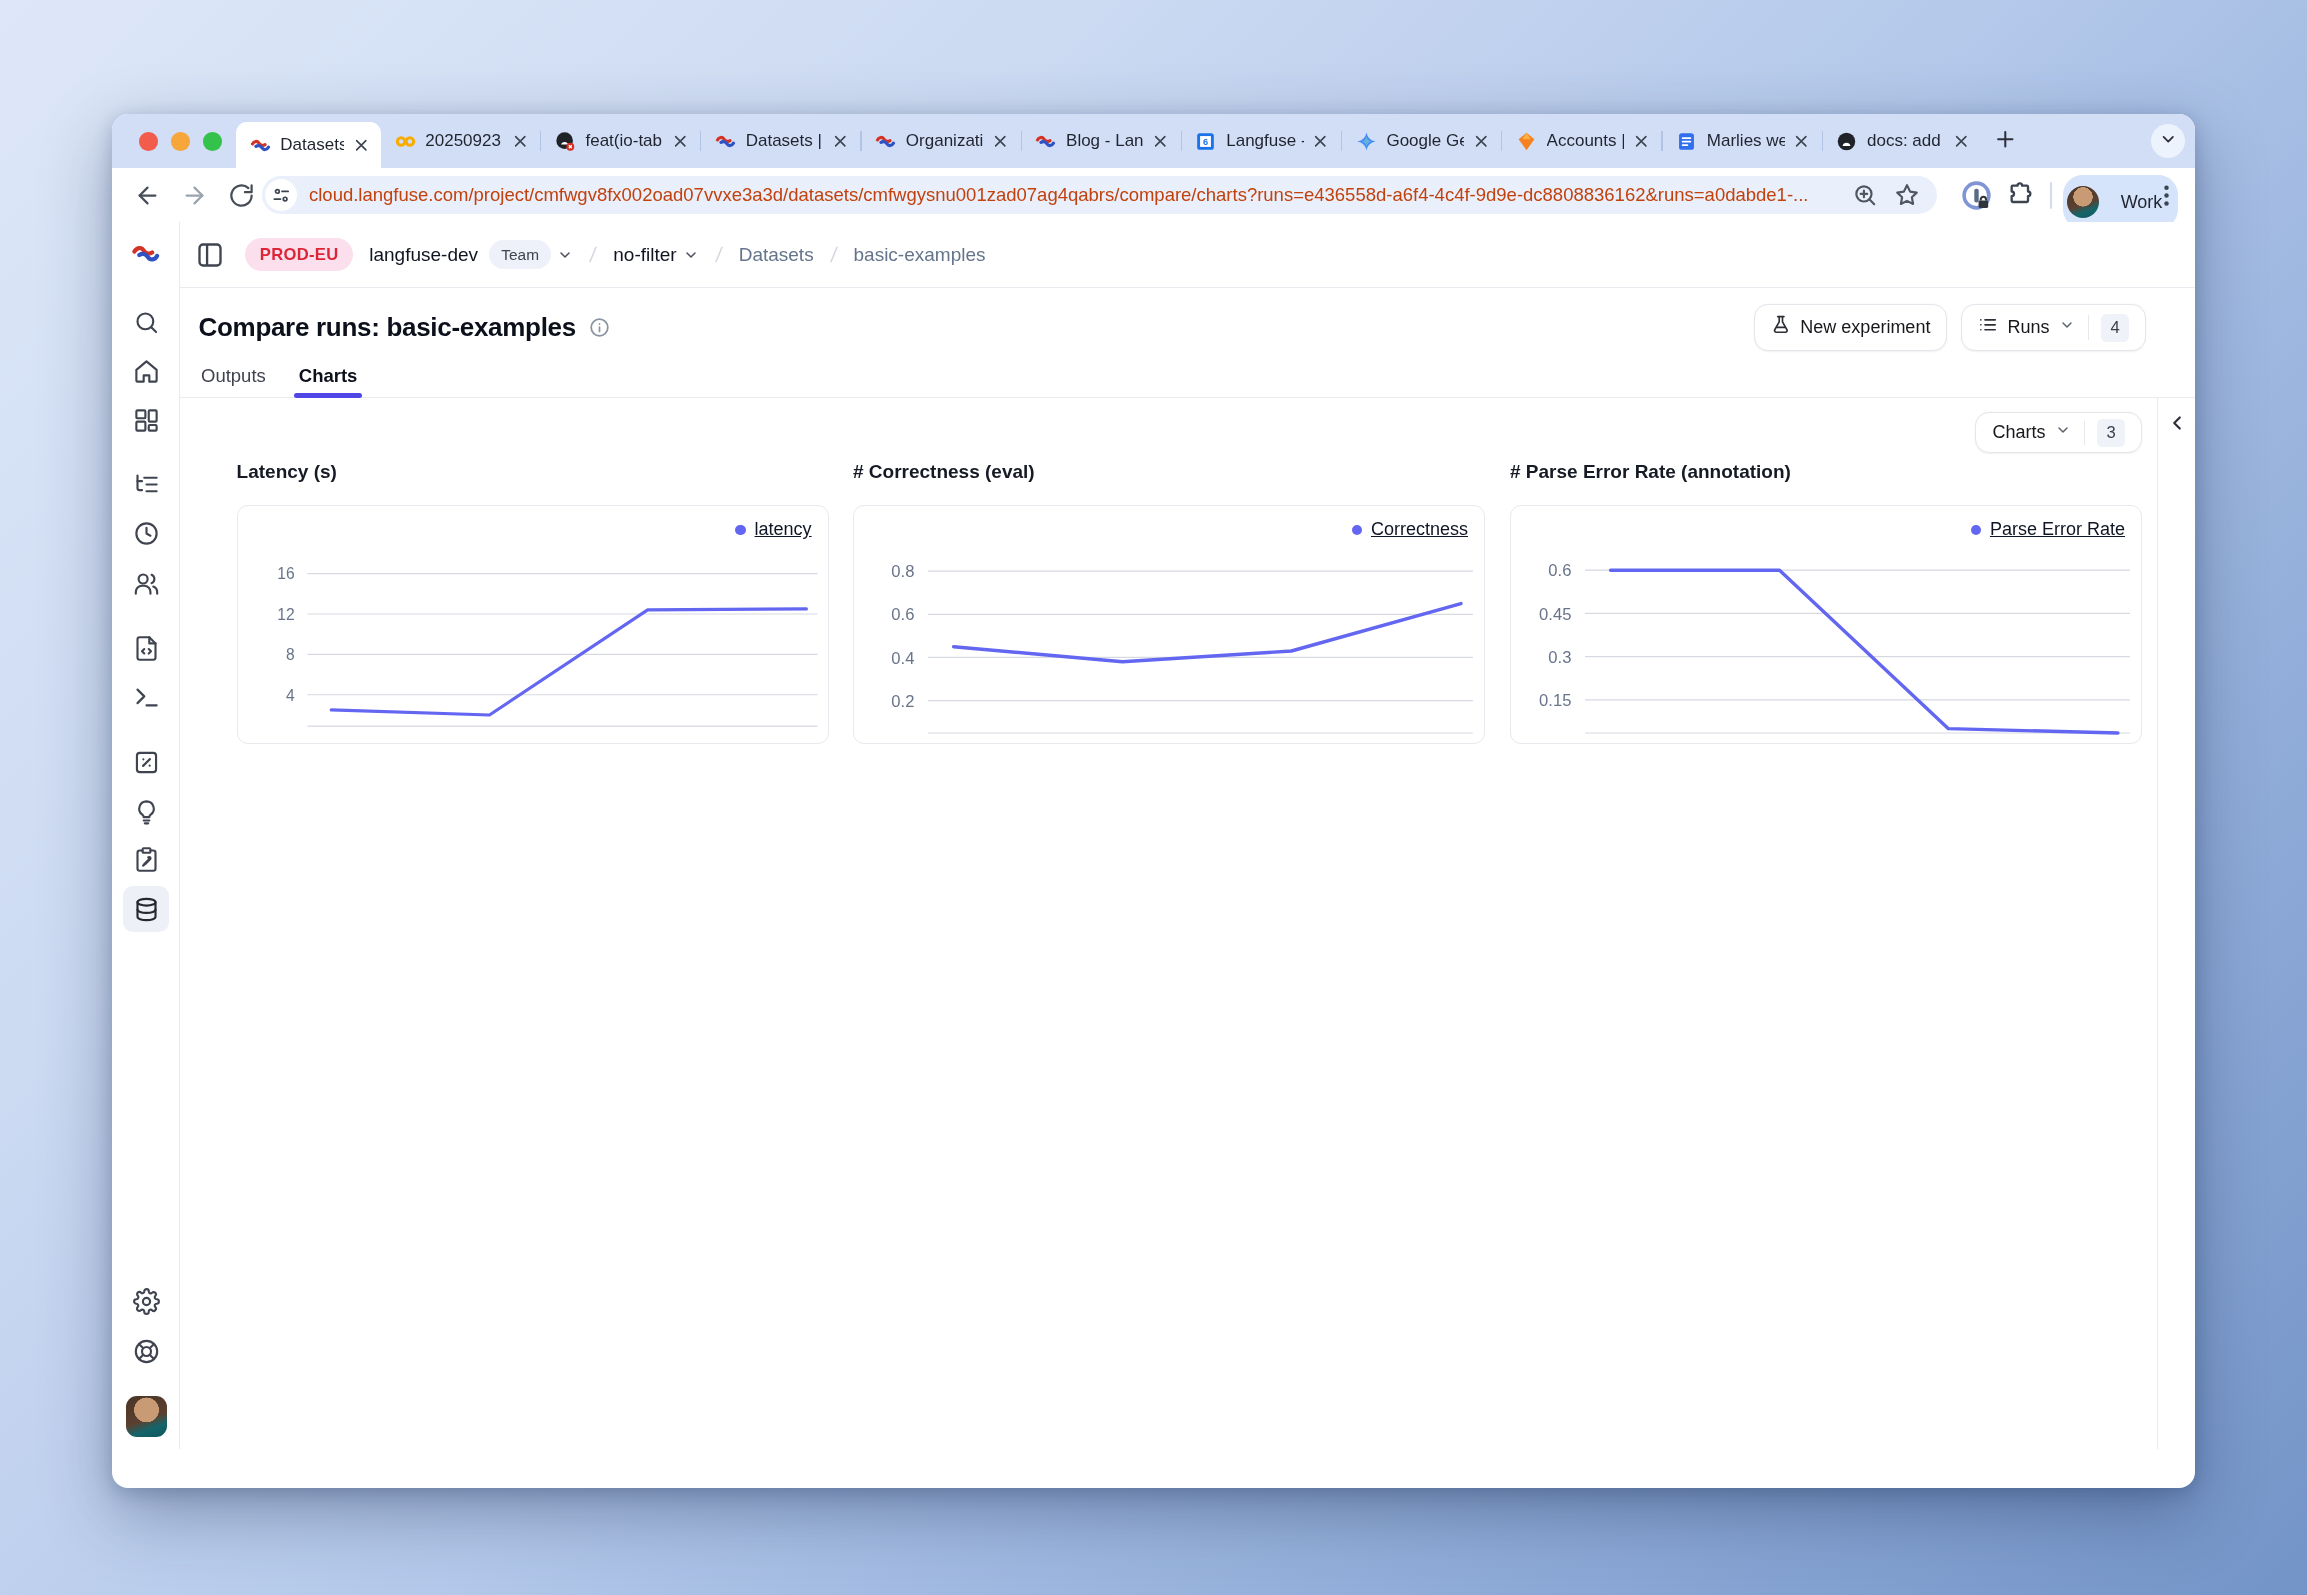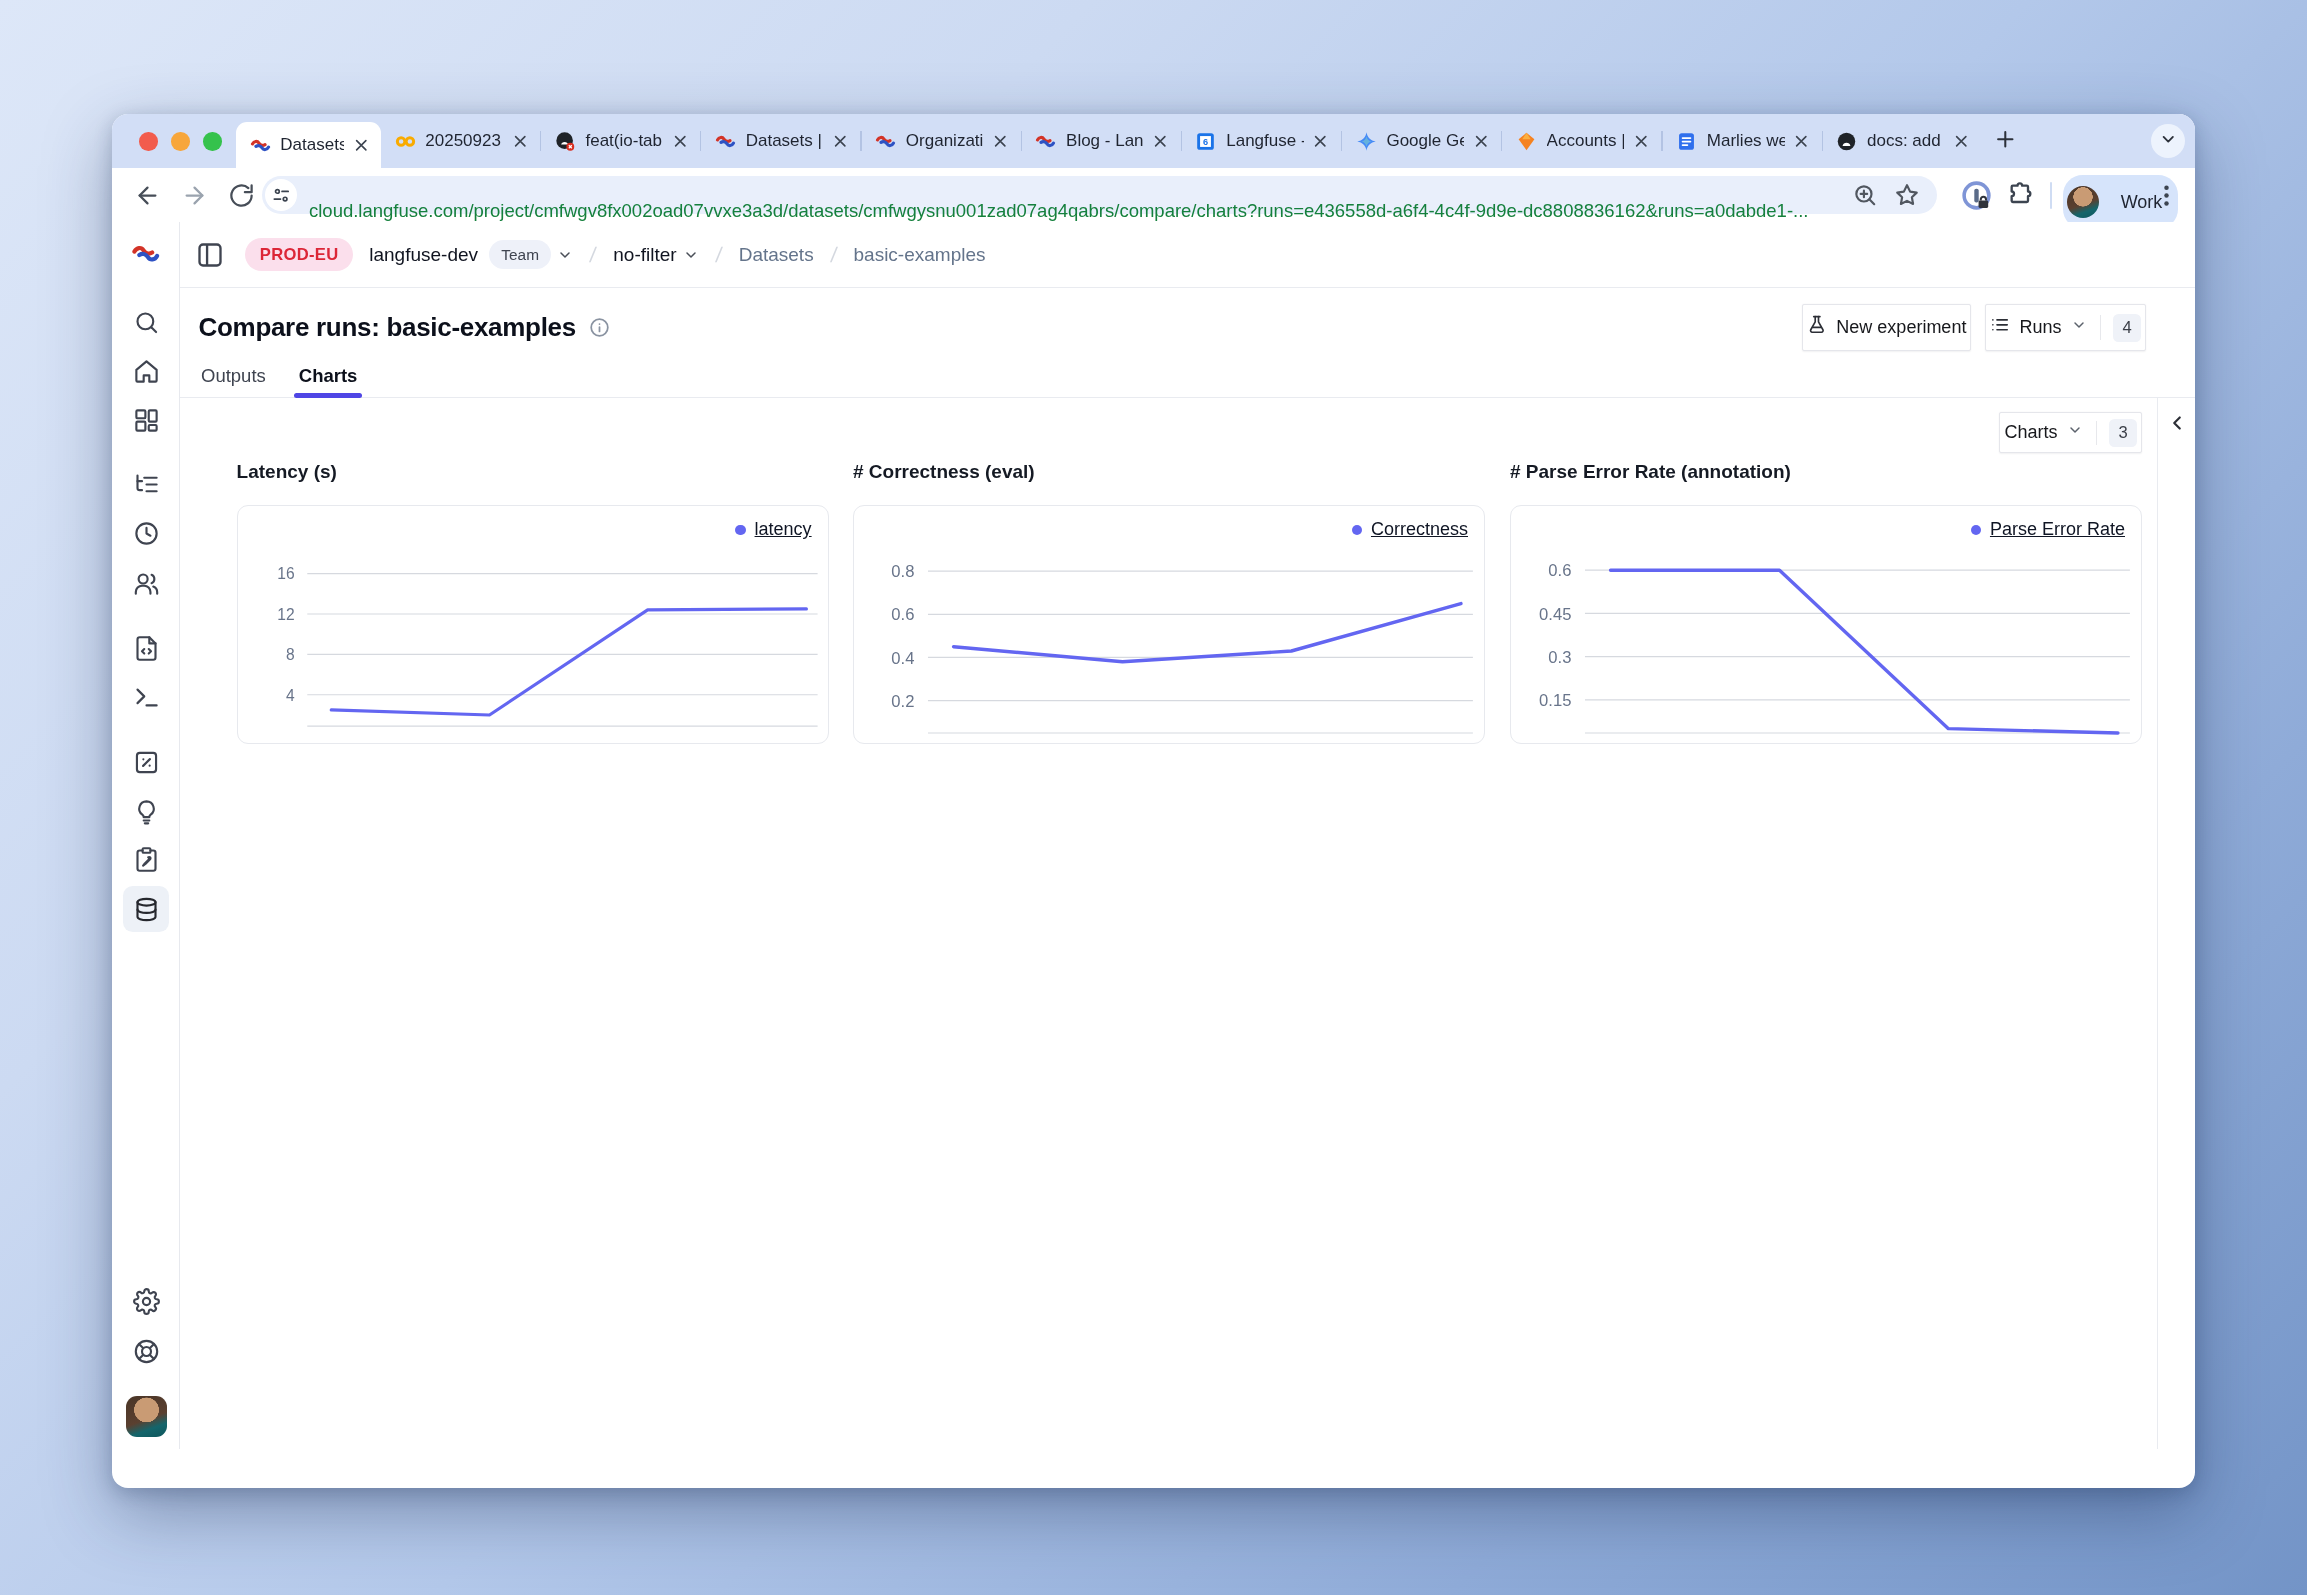--- a/index.html
+++ b/index.html
@@ -31,21 +31,21 @@
   .tabsearch { position:absolute; right:9.8px; top:9.8px; width:34px; height:34px; border:none; border-radius:50%; background:#edf3fd; color:#2c313a; display:flex; align-items:center; justify-content:center; }
   .tabsearch svg { width:18.5px; height:18.5px; }
   
   .toolbar { position:relative; height:54px; background:#fff; }
   .navic { position:absolute; top:13.5px; width:27px; height:27px; color:#474e58; background:none; border:none; }
   .navic svg { width:27px; height:27px; }
   .navic.disabled { color:#9aa3ae; }
   .urlpill { position:absolute; left:150px; top:8px; width:1675px; height:38px; border-radius:19px; background:#e9effb; }
   .siteinfo { position:absolute; left:3.1px; top:3.1px; width:32px; height:32px; border-radius:50%; background:#fff; color:#3c4450; display:flex; align-items:center; justify-content:center; }
   .siteinfo svg { width:18.5px; height:18.5px; }
-  .urltext { position:absolute; left:47px; right:98px; top:16px; height:38px; line-height:38px; font-size:18.5px; color:#15803d; white-space:nowrap; overflow:hidden; }
+  .urltext { position:absolute; left:47px; right:98px; top:0; height:38px; line-height:38px; font-size:18.5px; color:#c2410c; white-space:nowrap; overflow:hidden; }
   .pillic { position:absolute; top:6.2px; width:26px; height:26px; color:#515760; }
   .pillic svg { width:26px; height:26px; }
   .ext1p { position:absolute; left:1848px; top:10.5px; width:33px; height:33px; }
   .puzzle { position:absolute; left:1895px; top:13px; width:28px; height:28px; color:#3c4450; }
   .puzzle svg { width:28px; height:28px; }
   .vdiv { position:absolute; left:1938px; top:13.5px; width:1.8px; height:27px; background:#cfdcf3; border-radius:1.2px; }
   .profile { position:absolute; left:1951px; top:7.4px; height:54px; border-radius:19.7px; background:#d6e4fb; display:flex; align-items:center; padding:0 16px 0 3.7px; gap:22px; }
   .pavatar { width:32px; height:32px; border-radius:50%; overflow:hidden; position:relative; }
   .photo { background:radial-gradient(circle at 50% 34%, #c99b74 0 36%, transparent 37%), linear-gradient(160deg,#4a3527 0%, #5a4030 55%, #14656b 75%, #0f565c 100%); }
   .profile .plabel { font-size:18px; color:#1f2430; }
@@ -79,21 +79,21 @@
   .crumbchev svg { width:16px; height:16px; }
   .slash { margin:0 17px; font-size:21px; color:#d4d8df; transform:skewX(-8deg); }
   .projname { font-size:19px; font-weight:500; color:#101420; }
   .crumblink { font-size:19px; color:#64748b; cursor:pointer; }
   
   .titlerow { display:flex; align-items:center; padding:16px 49px 2.5px 18.5px; flex:0 0 auto; }
   .pagetitle { font-size:26px; font-weight:700; color:#0c101b; letter-spacing:-0.3px; }
   .infoic { width:21px; height:21px; color:#8a93a1; margin-left:13.5px; }
   .infoic svg { width:21px; height:21px; }
   .trbtns { margin-left:auto; display:flex; gap:13.5px; }
-  .btn { height:47px; background:#fff; border:1.2px solid #e5e6eb; border-radius:2px; display:flex; align-items:center; padding:0 4px; gap:9.8px; font-size:18px; font-weight:500; color:#17181c; box-shadow:0 0.6px 1.8px rgba(16,24,40,.06); cursor:pointer; }
+  .btn { height:47px; background:#fff; border:1.2px solid #e5e6eb; border-radius:14px; display:flex; align-items:center; padding:0 16px; gap:9.8px; font-size:18px; font-weight:500; color:#17181c; box-shadow:0 0.6px 1.8px rgba(16,24,40,.06); cursor:pointer; }
   .btn svg { width:19.7px; height:19.7px; color:#2c2f36; }
   .btn .chev svg { width:16px; height:16px; color:#5c626c; }
   .btnsep { width:1.2px; height:24.6px; background:#e7e8ec; margin:0 2.5px; }
   .badge { min-width:28px; height:28px; padding:0 6.2px; border-radius:5.5px; background:#eff2f8; color:#3b3f48; font-size:16.6px; display:flex; align-items:center; justify-content:center; }
   
   .viewtabs { height:44px; border-bottom:1.2px solid #e9ebf0; display:flex; align-items:flex-end; gap:33px; padding:0 0 9.8px 21px; flex:0 0 auto; position:relative; }
   .vtab { font-size:18.5px; color:#3f4450; position:relative; cursor:pointer;margin-top:24px; }
   .vtab.active { color:#0c101b; font-weight:600; }
   .vtab.active::after { content:""; position:absolute; left:-4.9px; right:-4.9px; bottom:-11px; height:4.3px; border-radius:2.5px; background:#4f46e5; }
   

